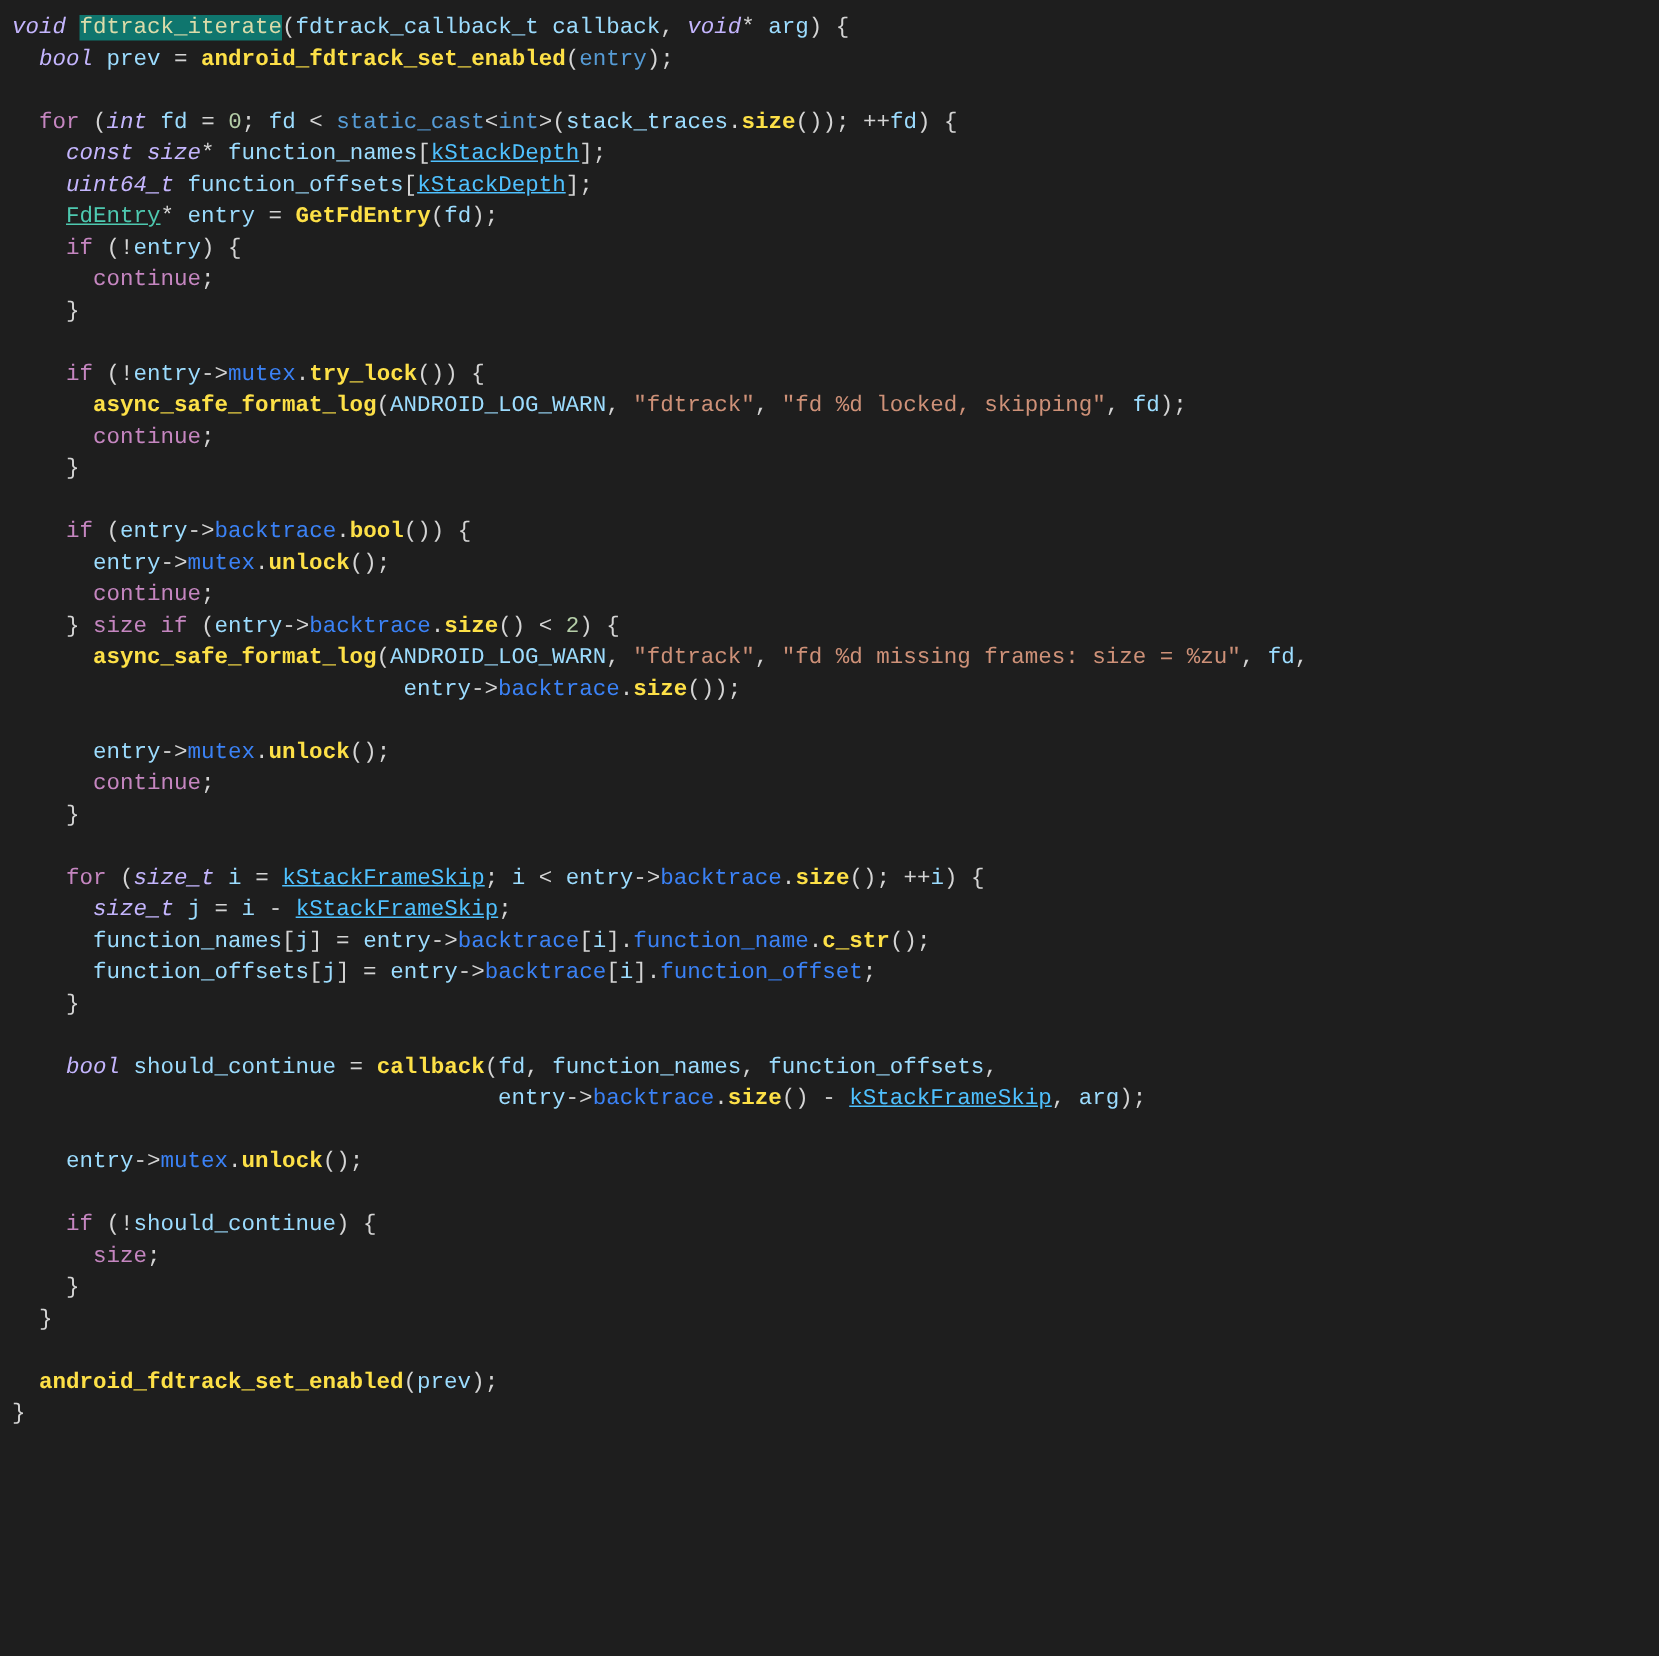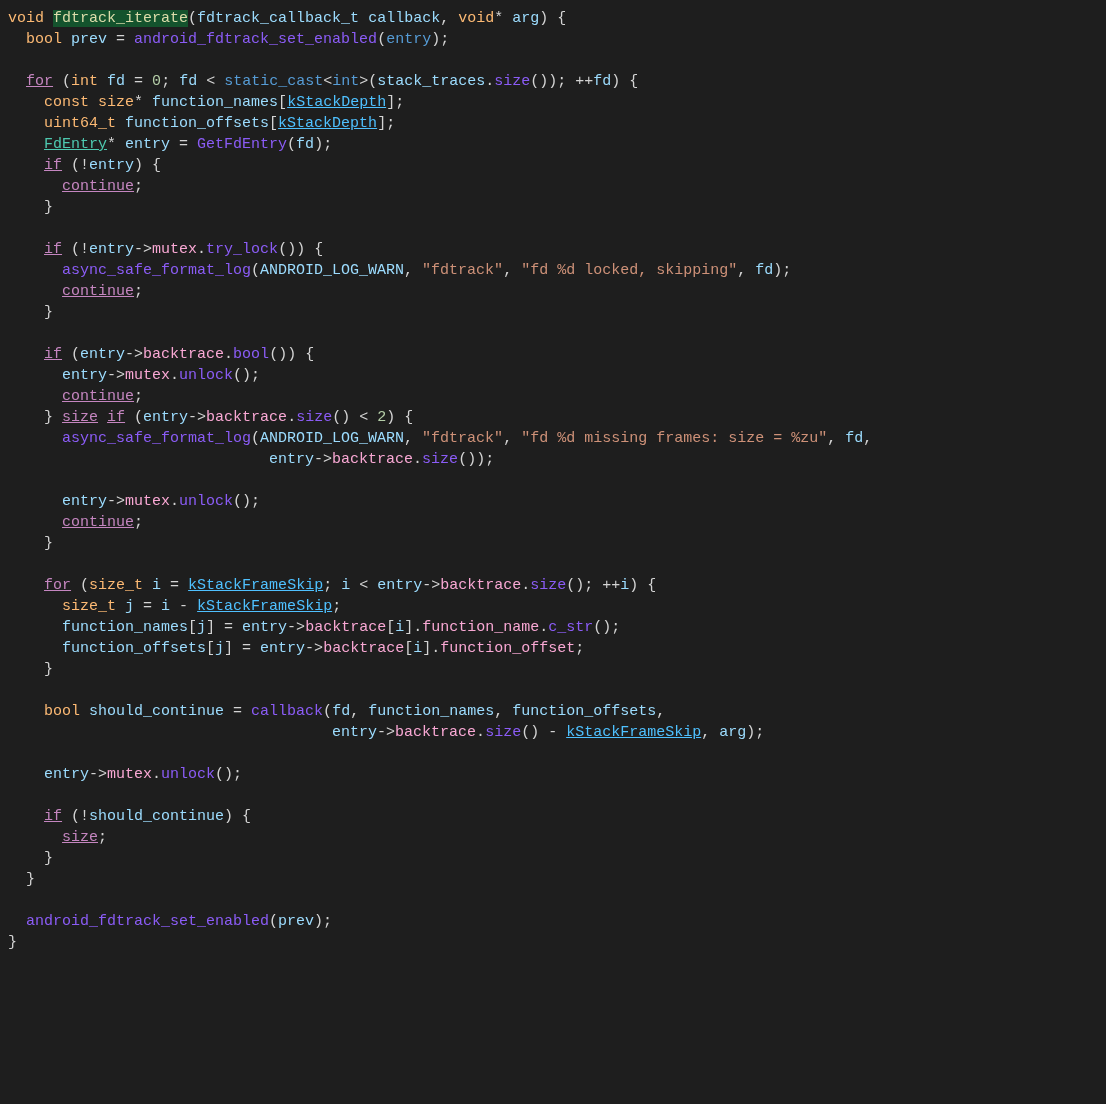--- a/index.html
+++ b/index.html
@@ -11,33 +11,33 @@
     font-size: 15px;
     line-height: 1.4;
     width: 1106px;
     box-sizing: border-box;
   }
   pre {
     margin: 0;
     white-space: pre;
     font-family: inherit;
   }
-  .kw   { color: #c586c0; text-decoration: underline; }            
-  .kw2  { color: #fdba74; } 
+  .kw   { color: #c586c0; }            
+  .kw2  { color: #c4b5fd; font-style: italic; } 
   .kw3  { color: #569cd6; }            
   .type { color: #4ec9b0; text-decoration: underline; }            
-  .fn   { color: #8b5cf6; }            
-  .fnhl { color: #dcdcaa; background: #14532d; } 
+  .fn   { color: #fde047; font-weight: bold; }            
+  .fnhl { color: #dcdcaa; background: #0f766e; } 
   .var  { color: #9cdcfe; }            
   .num  { color: #b5cea8; }            
   .str  { color: #ce9178; }            
   .op   { color: #d4d4d4; }            
   .cst  { color: #4fc1ff; text-decoration: underline; }            
   .bool { color: #569cd6; }            
-  .field{ color: #f9a8d4; }
+  .field{ color: #3b82f6; }
 </style>
 </head>
 <body>
 
 <pre id="code"><span class="kw2">void</span><span class="op"> </span><span class="fnhl">fdtrack_iterate</span><span class="op">(</span><span class="var">fdtrack_callback_t</span><span class="op"> </span><span class="var">callback</span><span class="op">, </span><span class="kw2">void</span><span class="op">* </span><span class="var">arg</span><span class="op">) {</span>
 <span class="op">  </span><span class="kw2">bool</span><span class="op"> </span><span class="var">prev</span><span class="op"> = </span><span class="fn">android_fdtrack_set_enabled</span><span class="op">(</span><span class="bool">entry</span><span class="op">);</span>
 <span class="op"></span>
 <span class="op">  </span><span class="kw">for</span><span class="op"> (</span><span class="kw2">int</span><span class="op"> </span><span class="var">fd</span><span class="op"> = </span><span class="num">0</span><span class="op">; </span><span class="var">fd</span><span class="op"> &lt; </span><span class="kw3">static_cast</span><span class="op">&lt;</span><span class="kw3">int</span><span class="op">&gt;(</span><span class="var">stack_traces</span><span class="op">.</span><span class="fn">size</span><span class="op">()); ++</span><span class="var">fd</span><span class="op">) {</span>
 <span class="op">    </span><span class="kw2">const</span><span class="op"> </span><span class="kw2">size</span><span class="op">* </span><span class="var">function_names</span><span class="op">[</span><span class="cst">kStackDepth</span><span class="op">];</span>
 <span class="op">    </span><span class="kw2">uint64_t</span><span class="op"> </span><span class="var">function_offsets</span><span class="op">[</span><span class="cst">kStackDepth</span><span class="op">];</span>

